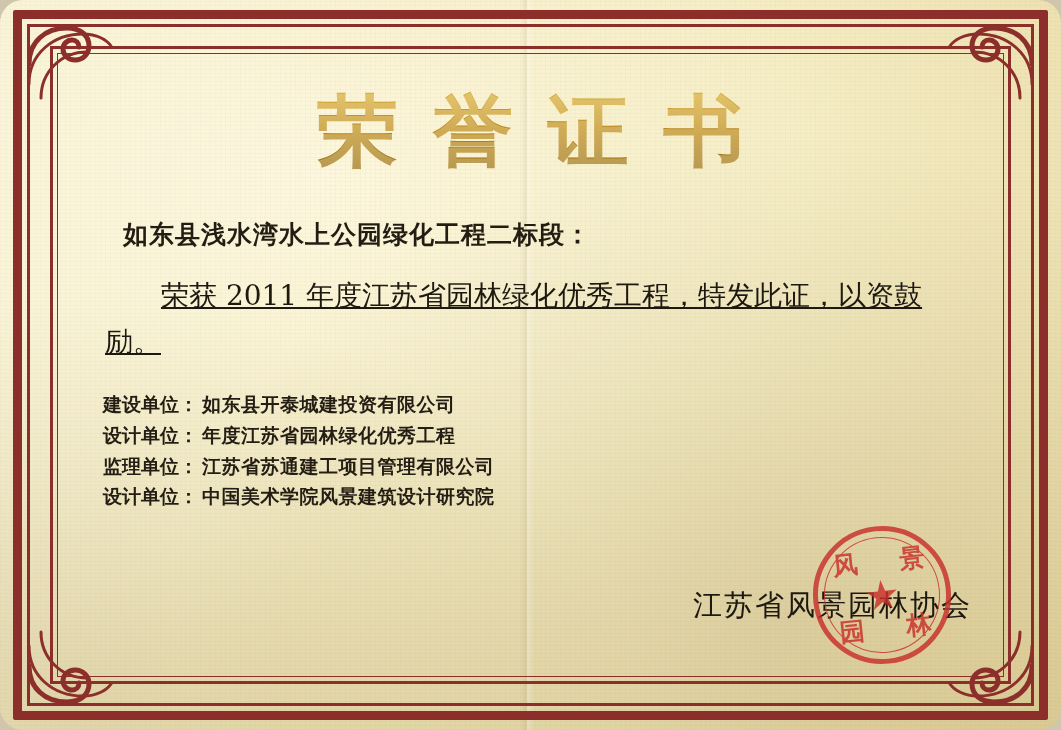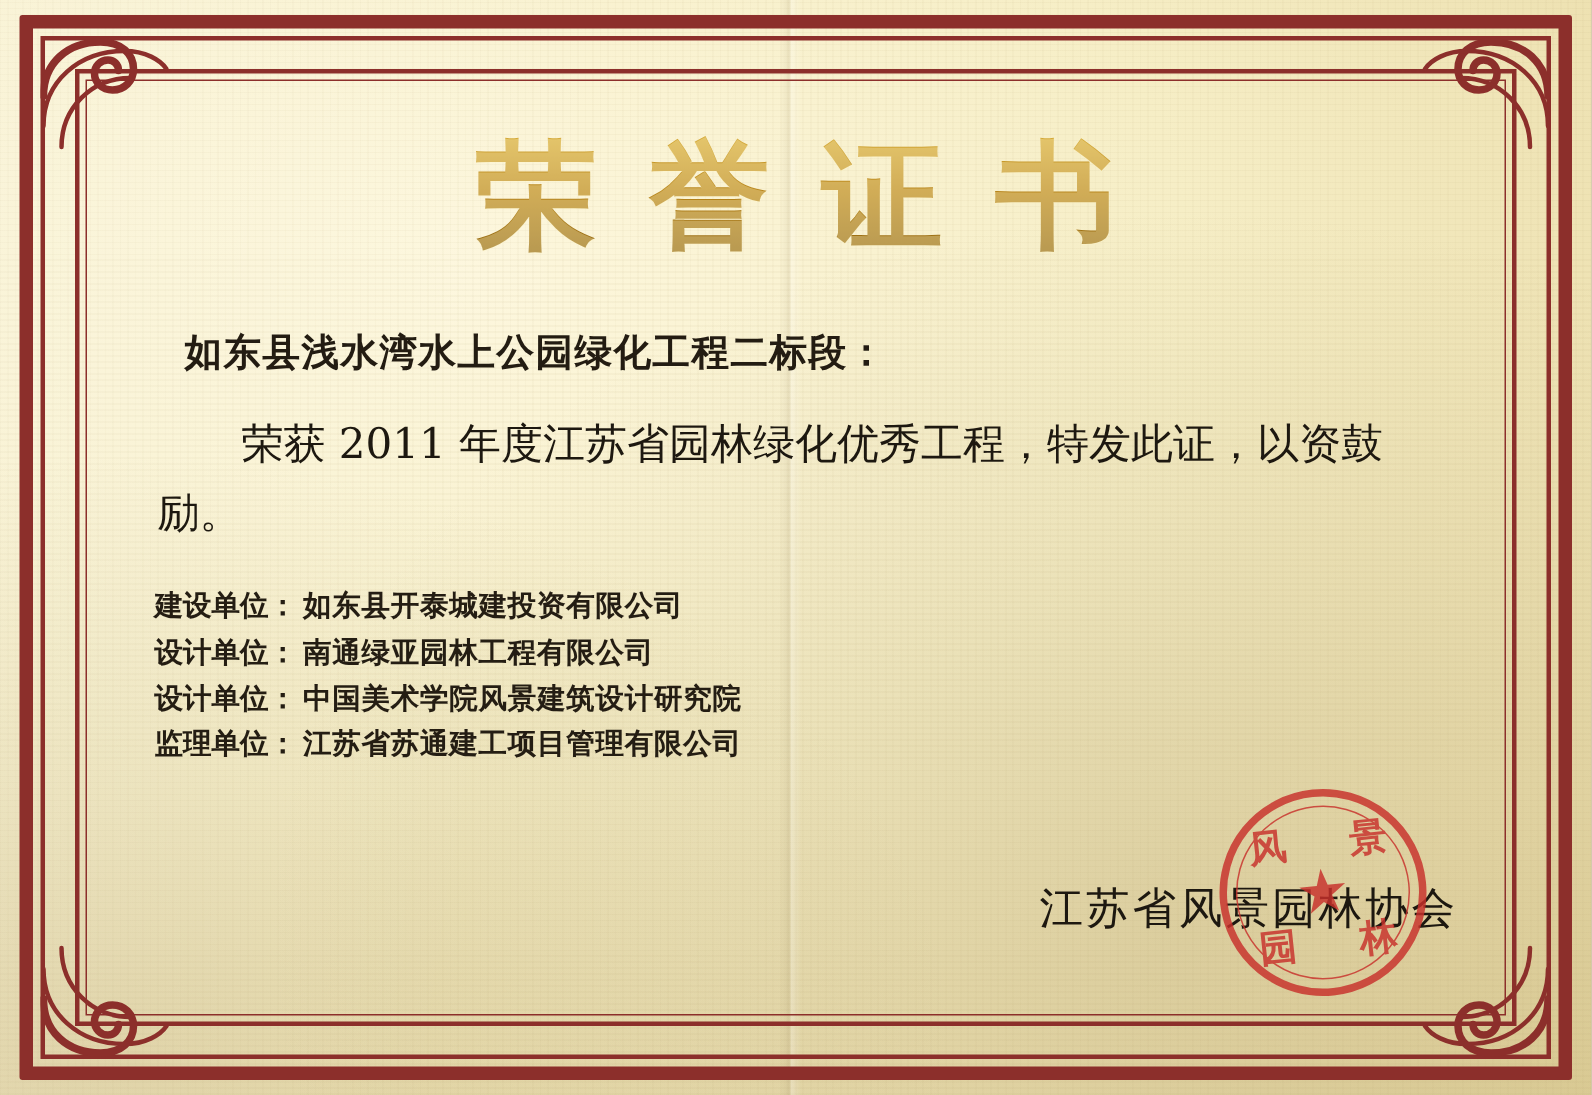--- a/index.html
+++ b/index.html
@@ -14,20 +14,21 @@
     background: #cfc6ad;
   }
 
   .certificate {
     position: relative;
     width: 1061px;
     height: 730px;
     background:
       radial-gradient(ellipse at 30% 25%, #fdf7dd 0%, #f6eec6 45%, #ecdfae 80%, #e2d39c 100%);
     overflow: hidden;
+    border-radius: 23px;
   }
 
   
   .paper-texture {
     position: absolute;
     inset: 0;
     background-image:
       repeating-linear-gradient(0deg, rgba(180,160,110,0.07) 0px, rgba(180,160,110,0.07) 1px, rgba(255,255,255,0) 1px, rgba(255,255,255,0) 4px),
       repeating-linear-gradient(90deg, rgba(180,160,110,0.05) 0px, rgba(180,160,110,0.05) 1px, rgba(255,255,255,0) 1px, rgba(255,255,255,0) 5px);
     pointer-events: none;
@@ -136,20 +137,21 @@
 
   .body-text {
     margin-top: 22px;
     margin-left: 30px;
     margin-right: 10px;
     font-size: 28px;
     line-height: 1.65;
     color: #1d1810;
     text-indent: 56px;
     font-family: "DejaVu Serif", serif;
+    text-decoration: underline;
   }
 
   .units {
     margin-top: 24px;
     margin-left: 28px;
     font-size: 19px;
     line-height: 1.62;
     color: #241d13;
     font-weight: bold;
     letter-spacing: 0.5px;
@@ -269,27 +271,27 @@
 
     <div class="recipient">如东县浅水湾水上公园绿化工程二标段：</div>
 
     <div class="body-text">荣获 2011 年度江苏省园林绿化优秀工程，特发此证，以资鼓励。</div>
 
     <div class="units">
       <div class="unit-row">
         <span class="unit-label">建设单位：</span><span class="unit-value">如东县开泰城建投资有限公司</span>
       </div>
       <div class="unit-row">
-        <span class="unit-label">设计单位：</span><span class="unit-value">南通绿亚园林工程有限公司</span>
+        <span class="unit-label">设计单位：</span><span class="unit-value">年度江苏省园林绿化优秀工程</span>
+      </div>
+      <div class="unit-row">
+        <span class="unit-label">监理单位：</span><span class="unit-value">江苏省苏通建工项目管理有限公司</span>
       </div>
       <div class="unit-row">
         <span class="unit-label">设计单位：</span><span class="unit-value">中国美术学院风景建筑设计研究院</span>
-      </div>
-      <div class="unit-row">
-        <span class="unit-label">监理单位：</span><span class="unit-value">江苏省苏通建工项目管理有限公司</span>
       </div>
     </div>
 
     <div class="signature">
       <div>江苏省风景园林协会</div>
     </div>
 
   </div>
 
   <div class="seal">

